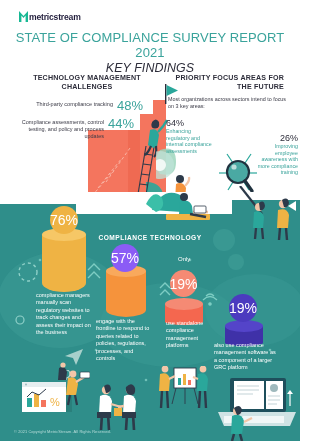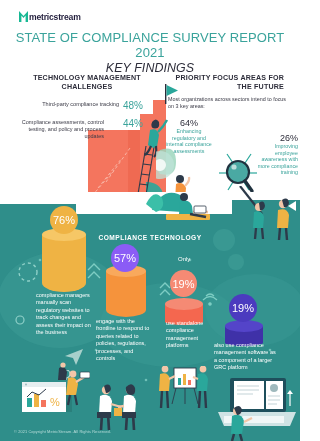--- a/index.html
+++ b/index.html
@@ -23,52 +23,52 @@
 
   
   .h-left{position:absolute;left:28px;top:74px;width:118px;text-align:center;
     font-size:7.1px;font-weight:bold;color:#2d2d3a;letter-spacing:0.2px;line-height:9px;}
   .h-right{position:absolute;left:168px;top:74px;width:116px;text-align:right;
     font-size:7.1px;font-weight:bold;color:#2d2d3a;letter-spacing:0.2px;line-height:9px;}
 
   
   .chal{position:absolute;display:flex;align-items:flex-start;gap:4px;}
   .chal .lbl{font-size:5.5px;color:#3b3b47;line-height:7px;text-align:right;}
-  .chal .pct{font-size:10px;color:#3aa39b;font-weight:normal;line-height:9px;white-space:nowrap;}
+  .chal .pct{font-size:13px;color:#3aa39b;font-weight:normal;line-height:9px;white-space:nowrap;}
   #chal0{left:18px;top:101px;width:125px;justify-content:flex-end;}
   #chal0 .lbl{width:92px;}
-  #chal1{left:8px;top:119px;width:135px;justify-content:space-between;}
+  #chal1{left:8px;top:119px;width:135px;justify-content:flex-start;}
   #chal1 .lbl{width:96px;}
 
   
   .focus-intro{position:absolute;left:168px;top:96px;width:120px;
     font-size:5.4px;color:#3b3b47;line-height:7.4px;}
 
   
   .focus{position:absolute;}
   .focus .pct{font-size:9px;color:#2d2d3a;line-height:10px;}
   .focus .txt{font-size:5.3px;color:#3aa39b;line-height:6.6px;}
-  #focus-a{left:166px;top:118px;width:46px;text-align:center;}
+  #focus-a{left:166px;top:118px;width:46px;text-align:left;}
   #focus-b{left:212px;top:112px;width:56px;text-align:center;}
   #focus-c{left:256px;top:133px;width:42px;text-align:right;}
 
   
   .magnifier{position:absolute;left:218px;top:146px;width:40px;height:52px;}
 
   
   .teal{position:absolute;left:0;top:196px;width:300px;height:245px;background:#2f8e8a;}
   .tech-title{position:absolute;left:80px;top:234px;width:140px;text-align:center;
     font-size:6.6px;font-weight:bold;color:#ffffff;letter-spacing:0.5px;}
 
   
   .cyl{position:absolute;}
   .cyl .body{position:absolute;left:0;border-radius:0 0 50% 50%/0 0 16% 16%;}
   .cyl .top{position:absolute;left:0;top:0;border-radius:50%;}
   .bubble{position:absolute;border-radius:50%;display:flex;align-items:center;justify-content:center;
-    font-size:11px;color:#ffffff;}
+    font-size:14px;color:#ffffff;}
   .onlylbl{position:absolute;font-size:6px;color:#ffffff;}
 
   .caption{position:absolute;font-size:5.5px;color:#ffffff;line-height:7.4px;}
 
   
   .footer{position:absolute;left:14px;top:429px;font-size:3.9px;color:#b9ddda;letter-spacing:0.1px;}
 
   
   .deco{position:absolute;pointer-events:none;}
 </style>

